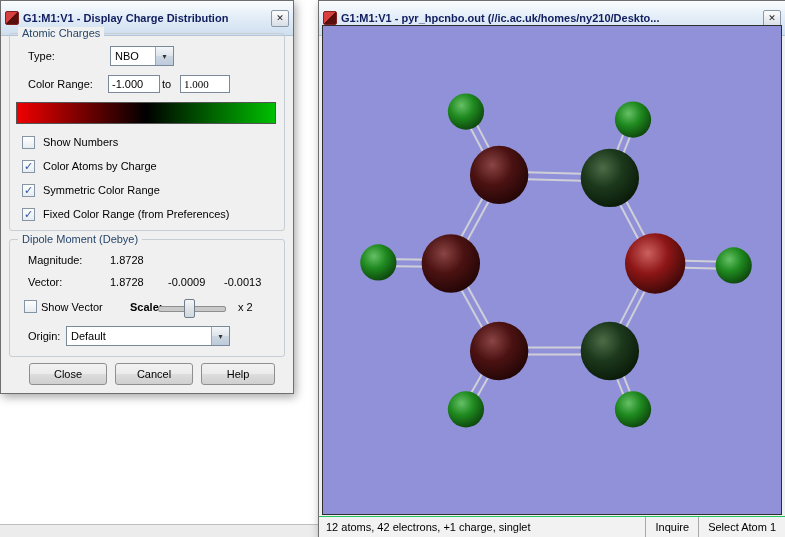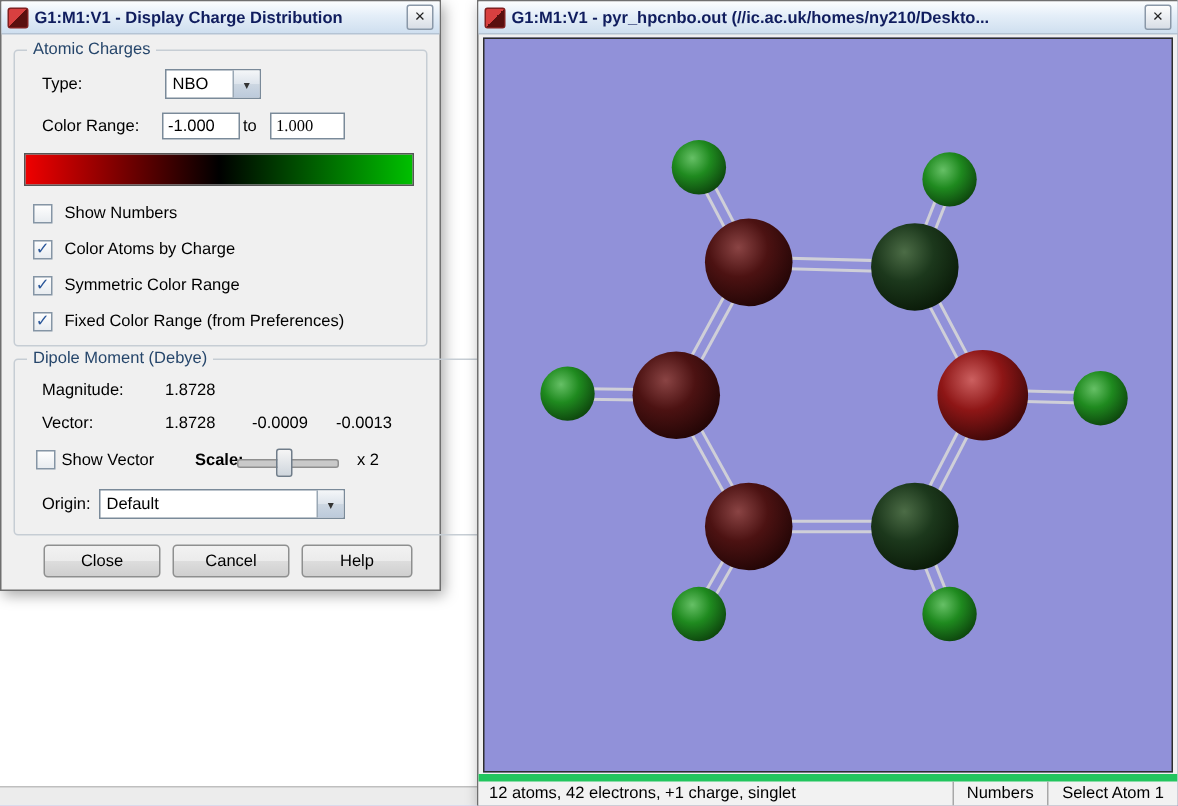--- a/index.html
+++ b/index.html
@@ -3,21 +3,21 @@
 <meta charset="utf-8">
 <style>
   html,body{margin:0;padding:0;}
   body{width:785px;height:537px;overflow:hidden;background:#ffffff;
        font-family:"Liberation Sans","DejaVu Sans",sans-serif;font-size:11px;color:#000;}
   .desktop{position:relative;width:785px;height:537px;}
   .bg-strip{position:absolute;left:0;top:524px;width:318px;height:13px;background:#ececec;border-top:1px solid #bfbfbf;}
 
   
   .win{position:absolute;background:#f0f0f0;border:1px solid #6f6f6f;box-shadow:2px 3px 9px rgba(0,0,0,.35);}
-  .titlebar{position:absolute;left:0;top:0;right:0;height:22px;
+  .titlebar{position:absolute;left:0;top:0;right:0;height:35px;
             background:linear-gradient(#fbfdfe,#e4eef8 45%,#cfdfef);
             border-bottom:1px solid #b5c4d4;display:flex;align-items:center;padding:0 4px;box-sizing:border-box;}
   .app-icon{width:14px;height:14px;margin-right:4px;border-radius:2px;flex:0 0 auto;
             background:linear-gradient(135deg,#d84040 0 50%,#5a0f0f 50% 100%);border:1px solid #802020;box-sizing:border-box;}
   .title-text{flex:1 1 auto;font-weight:bold;color:#101d5e;white-space:nowrap;overflow:hidden;text-overflow:ellipsis;font-size:11px;}
   .close-btn{flex:0 0 auto;width:16px;height:15px;border:1px solid #8a98a8;border-radius:2px;
              background:linear-gradient(#fdfdfd,#d8dee6);display:flex;align-items:center;justify-content:center;
              font-size:9px;line-height:1;color:#222;cursor:default;}
 
   
@@ -43,21 +43,21 @@
   .slider-handle{position:absolute;width:9px;height:17px;background:linear-gradient(#f5f5f5,#cfd6dd);
                  border:1px solid #707d8a;border-radius:2px;}
   .btn{position:absolute;height:22px;border:1px solid #8e8f8f;border-radius:3px;
        background:linear-gradient(#f2f2f2,#ebebeb 50%,#dddddd 50%,#cfcfcf);
        font-family:inherit;font-size:11px;display:flex;align-items:center;justify-content:center;}
 
   
   .viewer{left:318px;top:0;width:466px;height:536px;}
   .canvas-frame{position:absolute;left:3px;top:24px;right:3px;bottom:22px;border:1px solid #2e2e2e;background:#9191d9;}
   .canvas-frame svg{display:block;width:100%;height:100%;}
-  .statusbar{position:absolute;left:0;right:0;bottom:0;height:21px;background:#f2f2f2;border-top:5px solid #22c55e;
+  .statusbar{position:absolute;left:0;right:0;bottom:0;height:21px;background:#f2f2f2;border-top:1px solid #22c55e;
              display:flex;align-items:center;box-sizing:border-box;}
   .status-left{flex:1 1 auto;padding:0 7px;white-space:nowrap;overflow:hidden;}
   .status-cell{flex:0 0 auto;border-left:1px solid #a8a8a8;padding:0 9px;height:100%;display:flex;align-items:center;white-space:nowrap;}
 </style>
 </head>
 <body>
 
 <div class="desktop">
   <div class="bg-strip"></div>
 
@@ -97,21 +97,21 @@
             <span class="cb-box">✓</span>
             <span class="cb-label">Symmetric Color Range</span>
           </div>
           <div class="cb-row">
             <span class="cb-box">✓</span>
             <span class="cb-label">Fixed Color Range (from Preferences)</span>
           </div>
         </div>
     </div>
 
-    <div class="groupbox" style="left:8px;top:238px;width:274px;height:116px;padding-left:37px;">
+    <div class="groupbox" style="left:8px;top:238px;width:274px;height:116px;">
       <span class="group-label">Dipole Moment (Debye)</span>
 
       <span class="lbl" style="left:18px;top:14px;">Magnitude:</span>
       <span class="val" style="left:100px;top:14px;">1.8728</span>
 
       <span class="lbl" style="left:18px;top:36px;">Vector:</span>
       <span class="val" style="left:100px;top:36px;">1.8728</span>
       <span class="val" style="left:158px;top:36px;">-0.0009</span>
       <span class="val" style="left:214px;top:36px;">-0.0013</span>
 
@@ -199,17 +199,17 @@
           <circle cx="308" cy="93" r="18" fill="url(#g-green)"></circle>
           <circle cx="55" cy="235" r="18" fill="url(#g-green)"></circle>
           <circle cx="408" cy="238" r="18" fill="url(#g-green)"></circle>
           <circle cx="142" cy="381" r="18" fill="url(#g-green)"></circle>
           <circle cx="308" cy="381" r="18" fill="url(#g-green)"></circle>
         </svg>
     </div>
 
     <div class="statusbar">
       <span class="status-left">12 atoms, 42 electrons, +1 charge, singlet</span>
-      <span class="status-cell">Numbers</span>
+      <span class="status-cell">Inquire</span>
       <span class="status-cell">Select Atom 1</span>
     </div>
   </div>
 </div>
 
 </body></html>

